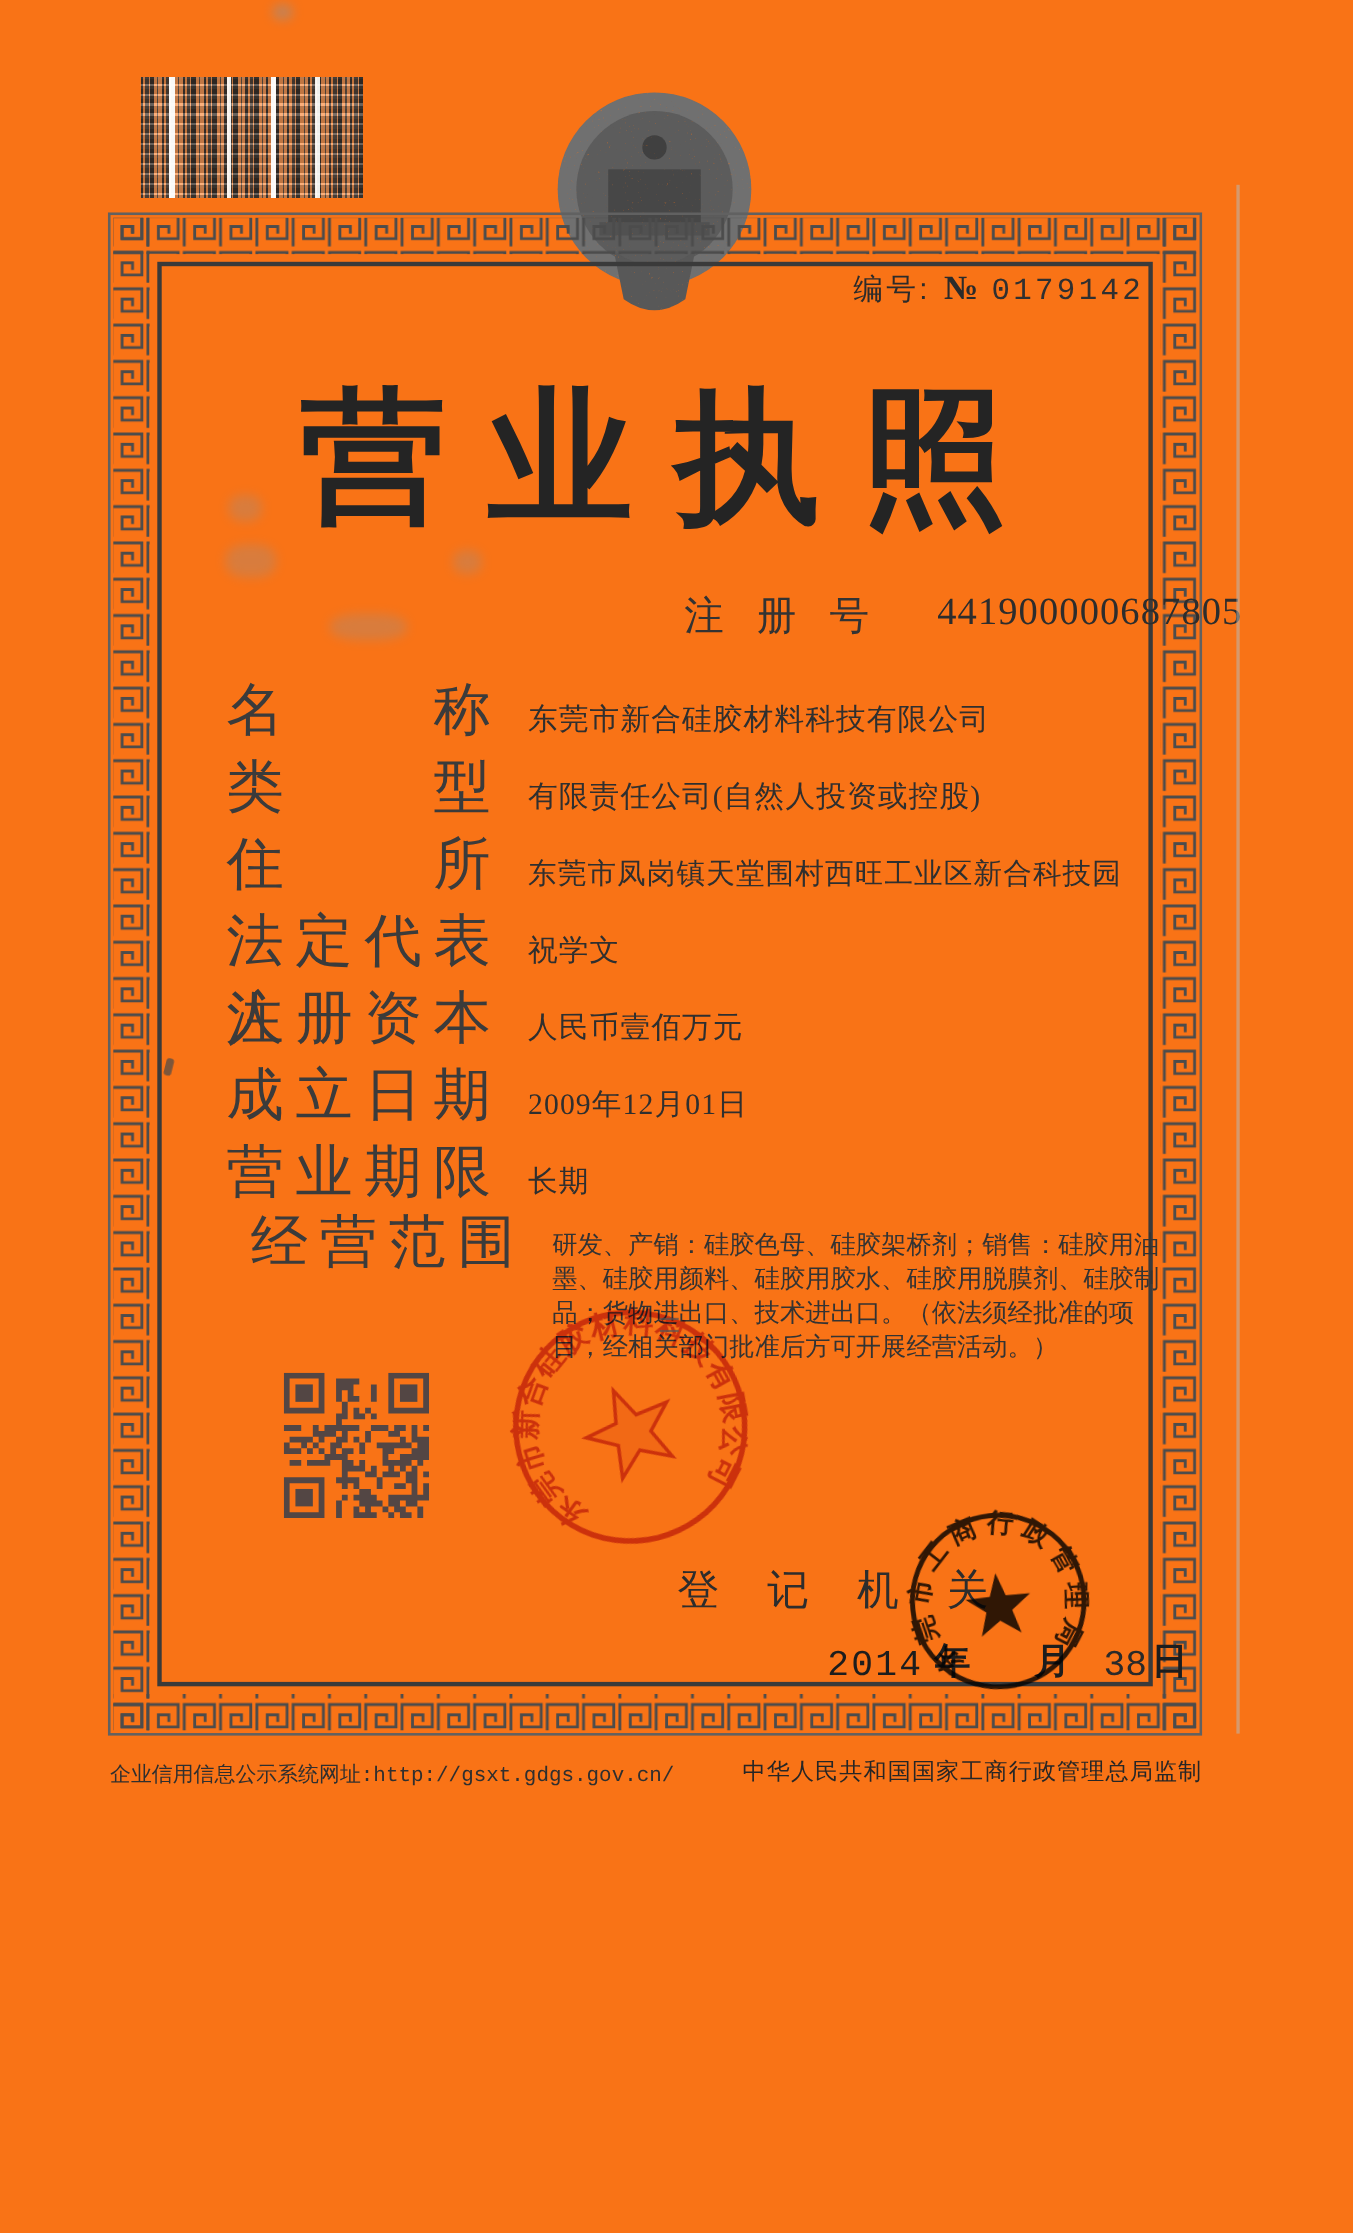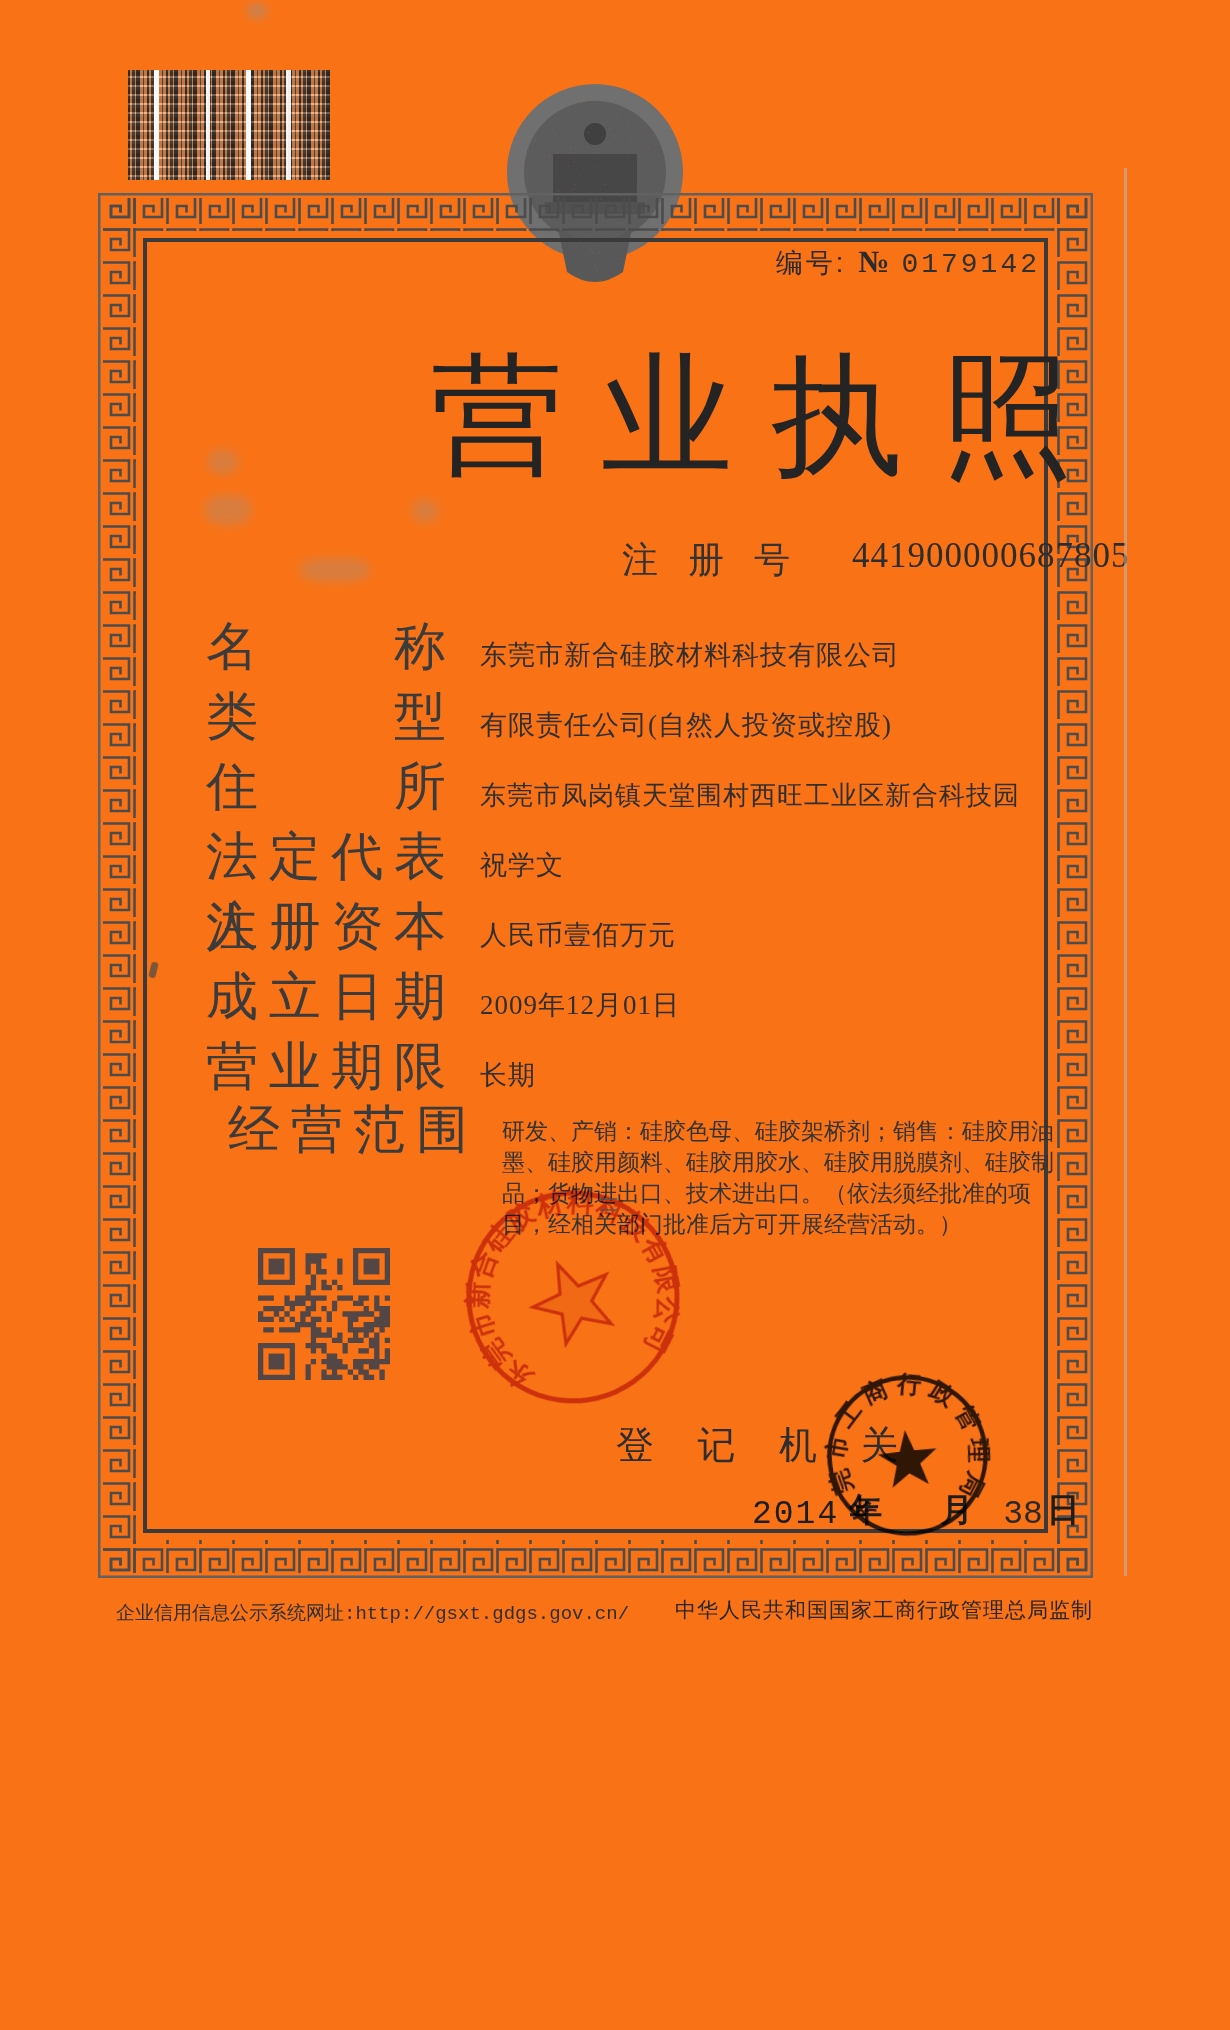--- a/index.html
+++ b/index.html
@@ -34,22 +34,22 @@
   #frame { left:98px; top:193px; width:995px; height:1385px; filter:blur(.25px); }
 
   
   #serial { right:190px; top:244px; display:flex; align-items:baseline; gap:12px; color:#2b2b2b; }
   .serial-label { font-size:27px; letter-spacing:3px; }
   .serial-no    { font-family:"Liberation Serif", serif; font-weight:bold; font-size:31px; }
   .serial-num   { font-family:"Liberation Mono", monospace; font-size:28px; letter-spacing:3px; color:#303030; }
 
   
   #title {
-    left:116px; top:328px; width:995px; text-align:right;
-    font-size:132px; font-weight:400; letter-spacing:38px; color:#242424;
+    left:116px; top:328px; width:995px; text-align:center;
+    font-size:132px; font-weight:700; letter-spacing:38px; color:#242424;
     filter:blur(.45px); white-space:nowrap;
   }
 
   
   #regline { left:622px; top:536px; display:flex; align-items:flex-start; gap:52px; }
   .reg-label { font-size:36px; letter-spacing:10px; color:#333; font-weight:500; }
   .reg-num { font-family:"Liberation Serif", serif; font-size:35px; color:#2d2d2d; letter-spacing:1px; }
 
   
   #fields { left:206px; top:612px; width:862px; }
@@ -87,21 +87,21 @@
     left:455px; top:1179px; width:236px; height:236px;
     transform:rotate(-14deg); mix-blend-mode:multiply; opacity:.85; filter:blur(.35px);
   }
   #seal-registry {
     left:820px; top:1368px; width:175px; height:175px;
     transform:rotate(-6deg); mix-blend-mode:multiply; opacity:.92; filter:blur(.25px);
   }
   .seal-text { font-family:"Liberation Sans", sans-serif; font-weight:600; }
 
   
-  #footer-left { left:100px; top:1600px; font-family:"Liberation Mono", monospace; font-size:19px; color:#2f2f2f;margin-left:16px; }
+  #footer-left { left:100px; top:1600px; font-family:"Liberation Mono", monospace; font-size:19px; color:#2f2f2f; }
   #footer-right { right:137px; top:1596px; font-size:21px; color:#262626; letter-spacing:1px; font-weight:500; }
 
   
   .smudge { position:absolute; background:#8e9296; filter:blur(5px); opacity:.3; border-radius:40%; }
   #mark-comma { position:absolute; left:150px; top:962px; width:7px; height:16px; background:#4a4a4a;
     border-radius:3px; transform:rotate(14deg); opacity:.7; filter:blur(.5px); }
   #mark-equals { position:absolute; left:600px; top:1198px; width:17px; height:9px;
     border-top:2.5px solid #555; border-bottom:2.5px solid #555; opacity:.7; }
   #scanline-right { position:absolute; left:1124px; top:168px; width:3px; height:1408px;
     background:#b9b9b5; opacity:.55; filter:blur(.6px); }

